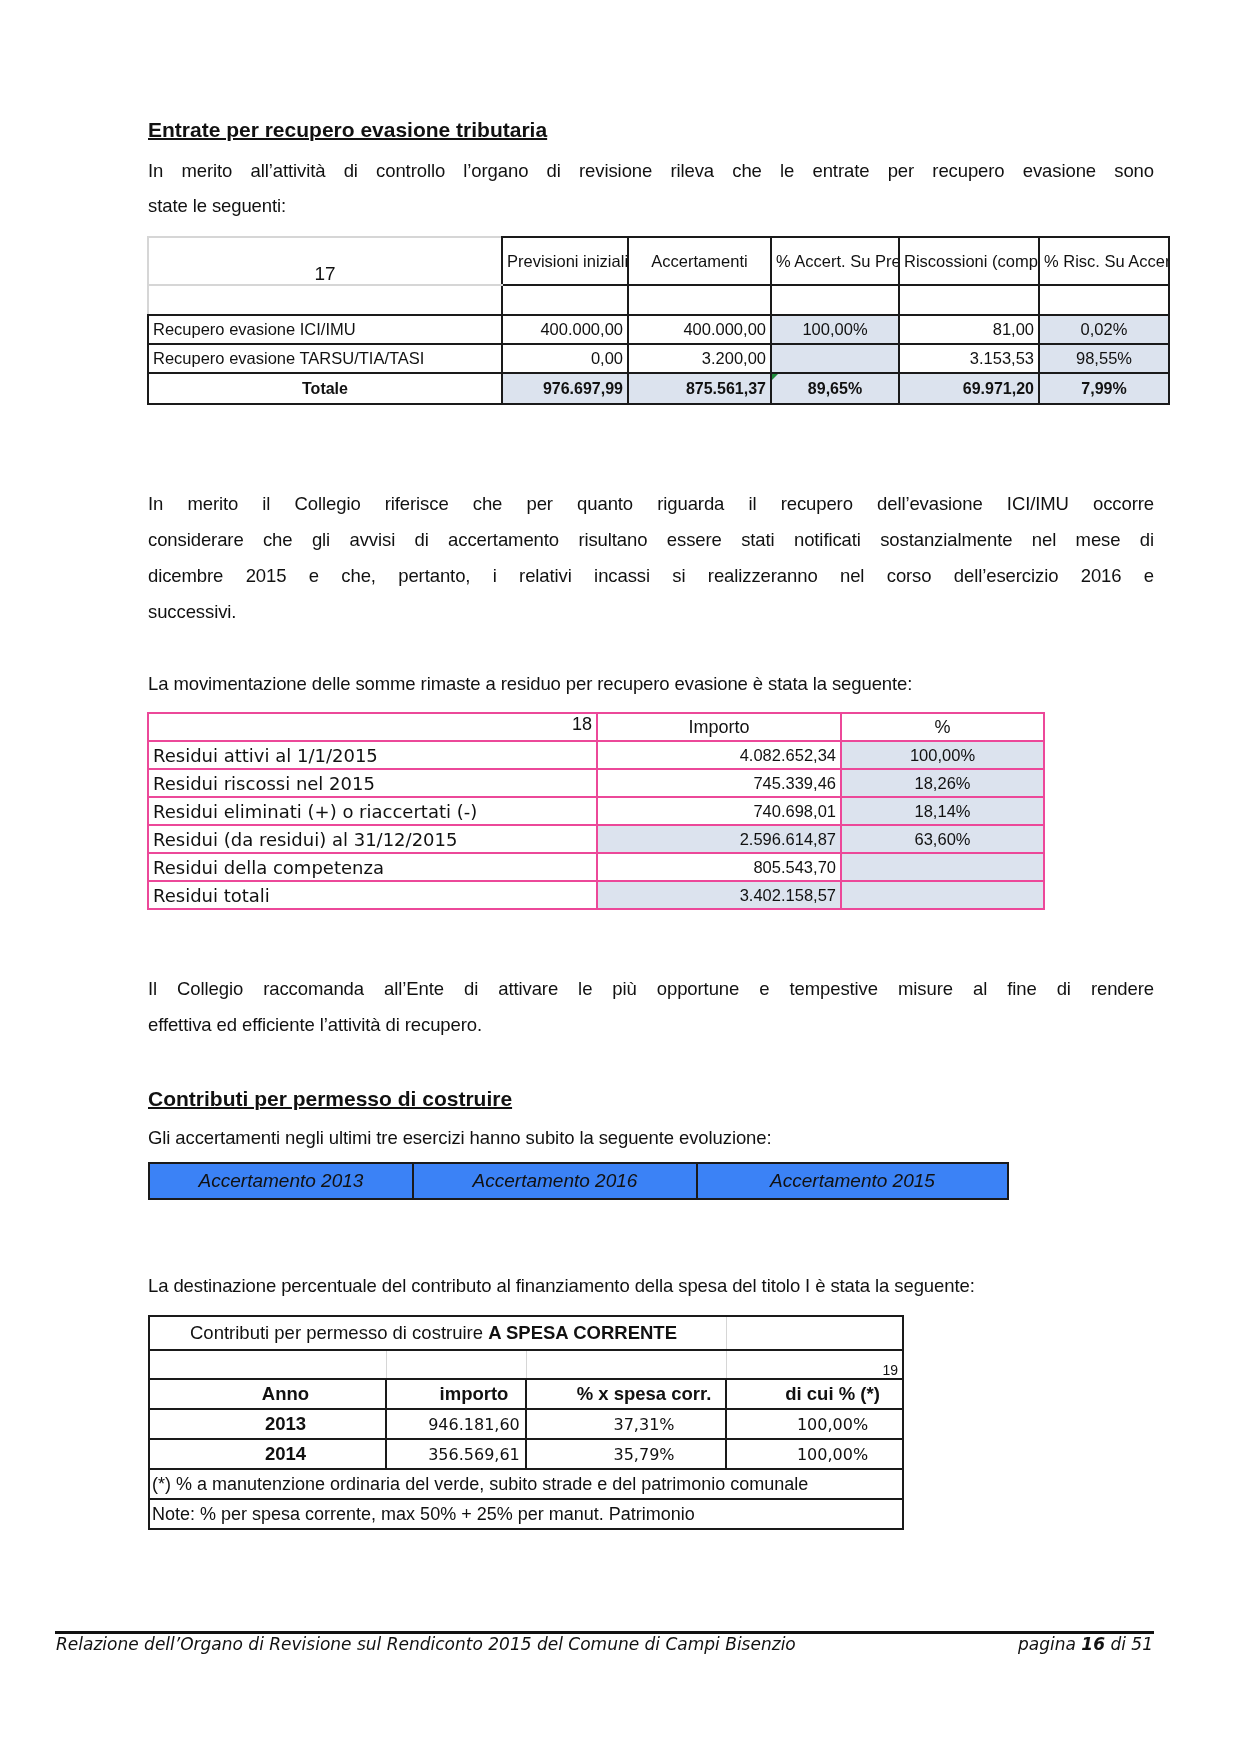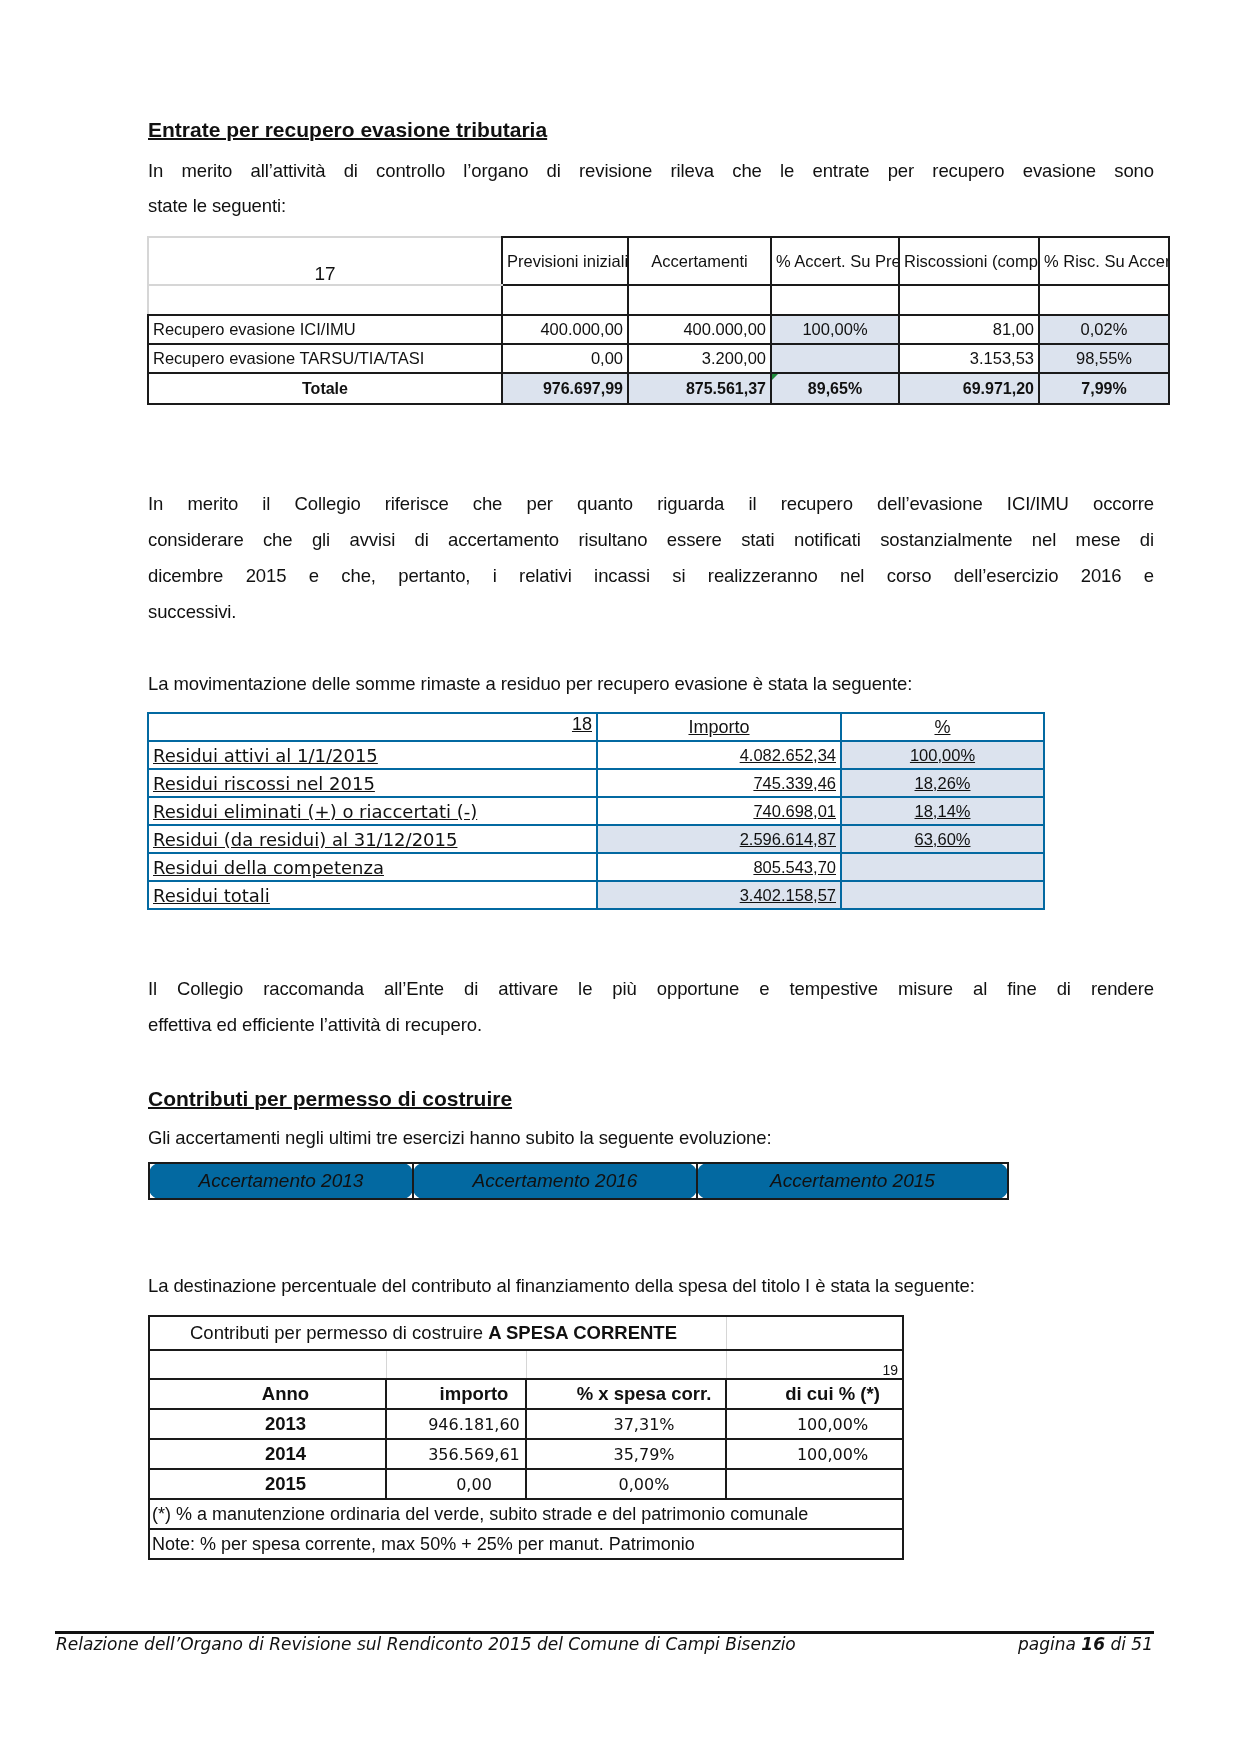--- a/index.html
+++ b/index.html
@@ -15,27 +15,27 @@
   .b { font-weight:bold; }
   
   #t1 td { border:2px solid #1a1a1a; font-size:16.5px; }
   #t1 .hdr td { height:46px; line-height:20px; text-align:center; }
   #t1 .lead { border-top:2px solid #d6d6d6; border-left:2px solid #d6d6d6; border-bottom:2px solid #d6d6d6; border-right:2px solid #1a1a1a; }
   #t1 .blank td { height:28px; }
   #t1 .blank .lead { border-bottom:2px solid #1a1a1a; }
   #t1 .row td { height:27px; }
   #t1 .tot td { height:29px; font-size:16px; }
   
-  #t2 td { border:2px solid #0369a1; height:26px; font-size:18px; font-family:"DejaVu Sans", sans-serif;text-decoration:underline; }
+  #t2 td { border:2px solid #ec4899; height:26px; font-size:18px; font-family:"DejaVu Sans", sans-serif; }
   #t2 .num { font-family:"Liberation Sans", sans-serif; font-size:16.5px; }
   #t2 .hdr td { font-family:"Liberation Sans", sans-serif; font-size:18px; }
   #t2 .small { font-size:13px; vertical-align:top; }
   
   #t3 td { border:2px solid #1a1a1a; font-size:19px; font-style:italic; }
-  #t3 .hdr td { background:#0369a1; height:34px; text-align:center;border-radius:11px; }
+  #t3 .hdr td { background:#3b82f6; height:34px; text-align:center; }
   #t3 .val td { height:36px; text-align:right; padding-right:12px; }
   
   #t4 td { border:2px solid #1a1a1a; font-size:18.5px;padding-left:40px; }
   #t4 .title td { height:32px; font-weight:bold; }
   #t4 .gap td { height:27px; border-top:2px solid #d6d6d6; border-bottom:2px solid #1a1a1a; }
   #t4 .colh td { height:28px; font-weight:bold; text-align:center; }
   #t4 .yr td { height:28px; text-align:center; }
   #t4 .yr td.val { font-family:"DejaVu Sans", sans-serif; font-size:16px; }
   #t4 .note td { height:28px; font-size:18px; }
   .footer-rule { position:absolute; left:55px; top:1631px; width:1099px; height:3px; background:#111; }
@@ -205,26 +205,20 @@
     <td class="val">946.181,60</td>
     <td class="val">37,31%</td>
     <td class="val">100,00%</td>
   </tr>
   <tr class="yr">
     <td class="b">2014</td>
     <td class="val">356.569,61</td>
     <td class="val">35,79%</td>
     <td class="val">100,00%</td>
   </tr>
-  <tr class="yr">
-    <td class="b">2015</td>
-    <td class="val">0,00</td>
-    <td class="val">0,00%</td>
-    <td class="val"></td>
-  </tr>
   <tr class="note">
     <td colspan="4" style="padding-left:2px;">(*) % a manutenzione ordinaria del verde, subito strade e del patrimonio comunale</td>
   </tr>
   <tr class="note">
     <td colspan="4" style="padding-left:2px;">Note:  % per spesa corrente, max 50% + 25% per manut. Patrimonio</td>
   </tr>
 </tbody>
   </table>
 
 <div class="footer-rule"></div>

